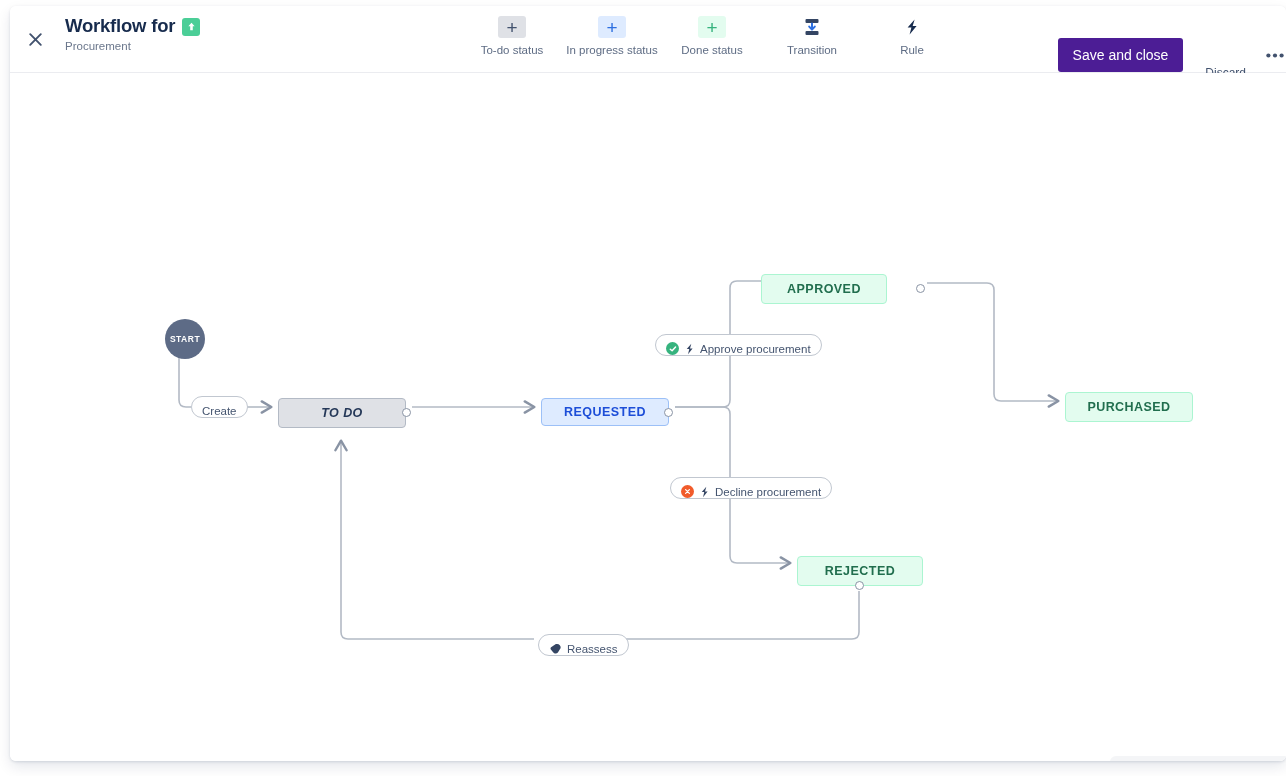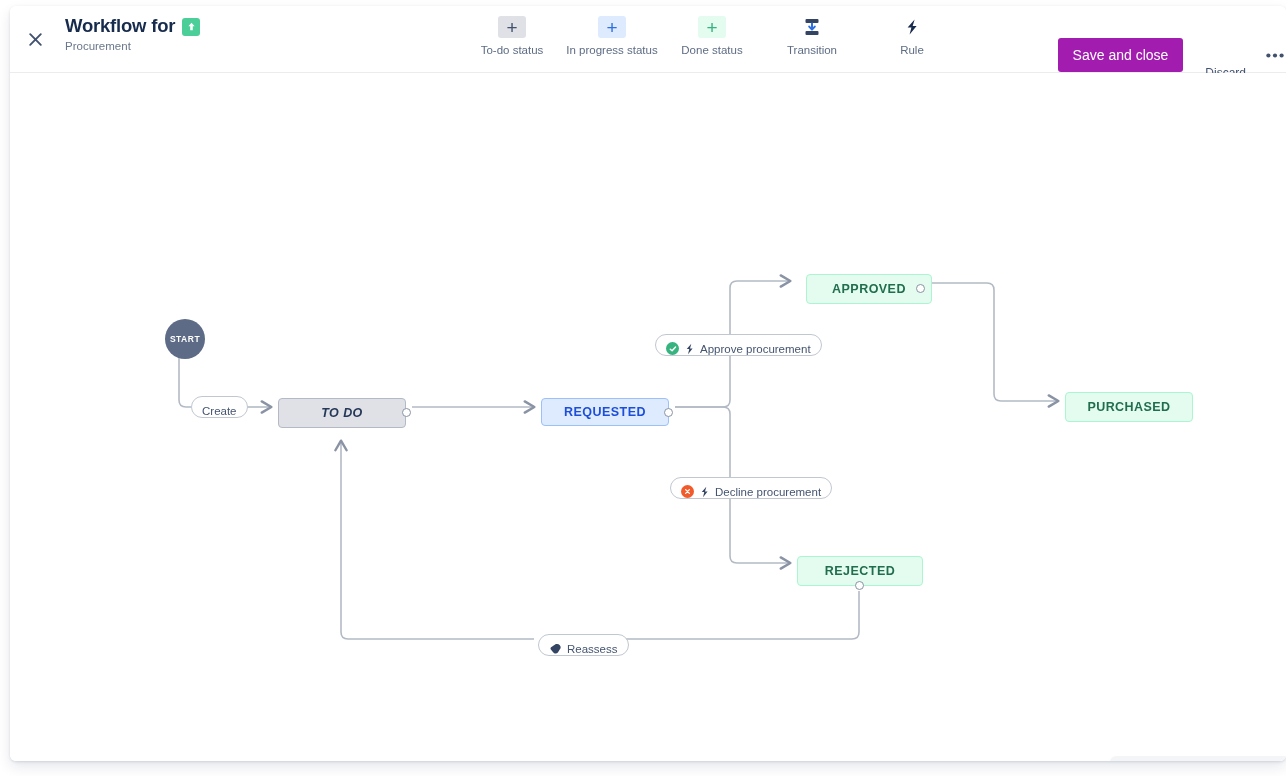--- a/index.html
+++ b/index.html
@@ -121,21 +121,21 @@
 
   .actions {
     position: absolute;
     right: 10px;
     top: 16px;
     display: flex;
     align-items: center;
     gap: 0px;
   }
   .btn-primary {
-    background: #a21caf;
+    background: #4c1d95;
     color: #ffffff;
     font-size: 14px;
     padding: 8px 15px;
     border: none;
     border-radius: 3px;
     cursor: pointer;
     font-family: "Liberation Sans", sans-serif;
     line-height: 18px;
   }
   .btn-subtle {
@@ -380,21 +380,21 @@
     </svg>
 
     <div class="start-node" style="left:155px; top:246px;">START</div>
 
     <div class="node todo" style="left:268px;  top:325px;  width:128px; height:30px;">TO DO</div>
     <div class="port" style="left:392px; top:335px;"></div>
 
     <div class="node inprog" style="left:531px;  top:325px;  width:128px; height:28px;">REQUESTED</div>
     <div class="port" style="left:654px; top:335px;"></div>
 
-    <div class="node done" style="left:796px;  top:201px;  width:126px; height:30px;">APPROVED</div>
+    <div class="node done" style="left:751px;  top:201px;  width:126px; height:30px;">APPROVED</div>
     <div class="port" style="left:906px; top:211px;"></div>
 
     <div class="node done" style="left:787px;  top:483px;  width:126px; height:30px;">REJECTED</div>
     <div class="port" style="left:845px; top:508px;"></div>
 
     <div class="node done" style="left:1055px; top:319px;  width:128px; height:30px;">PURCHASED</div>
 
     <div class="pill" style="left:181px; top:323px;">
       <span>Create</span>
     </div>

